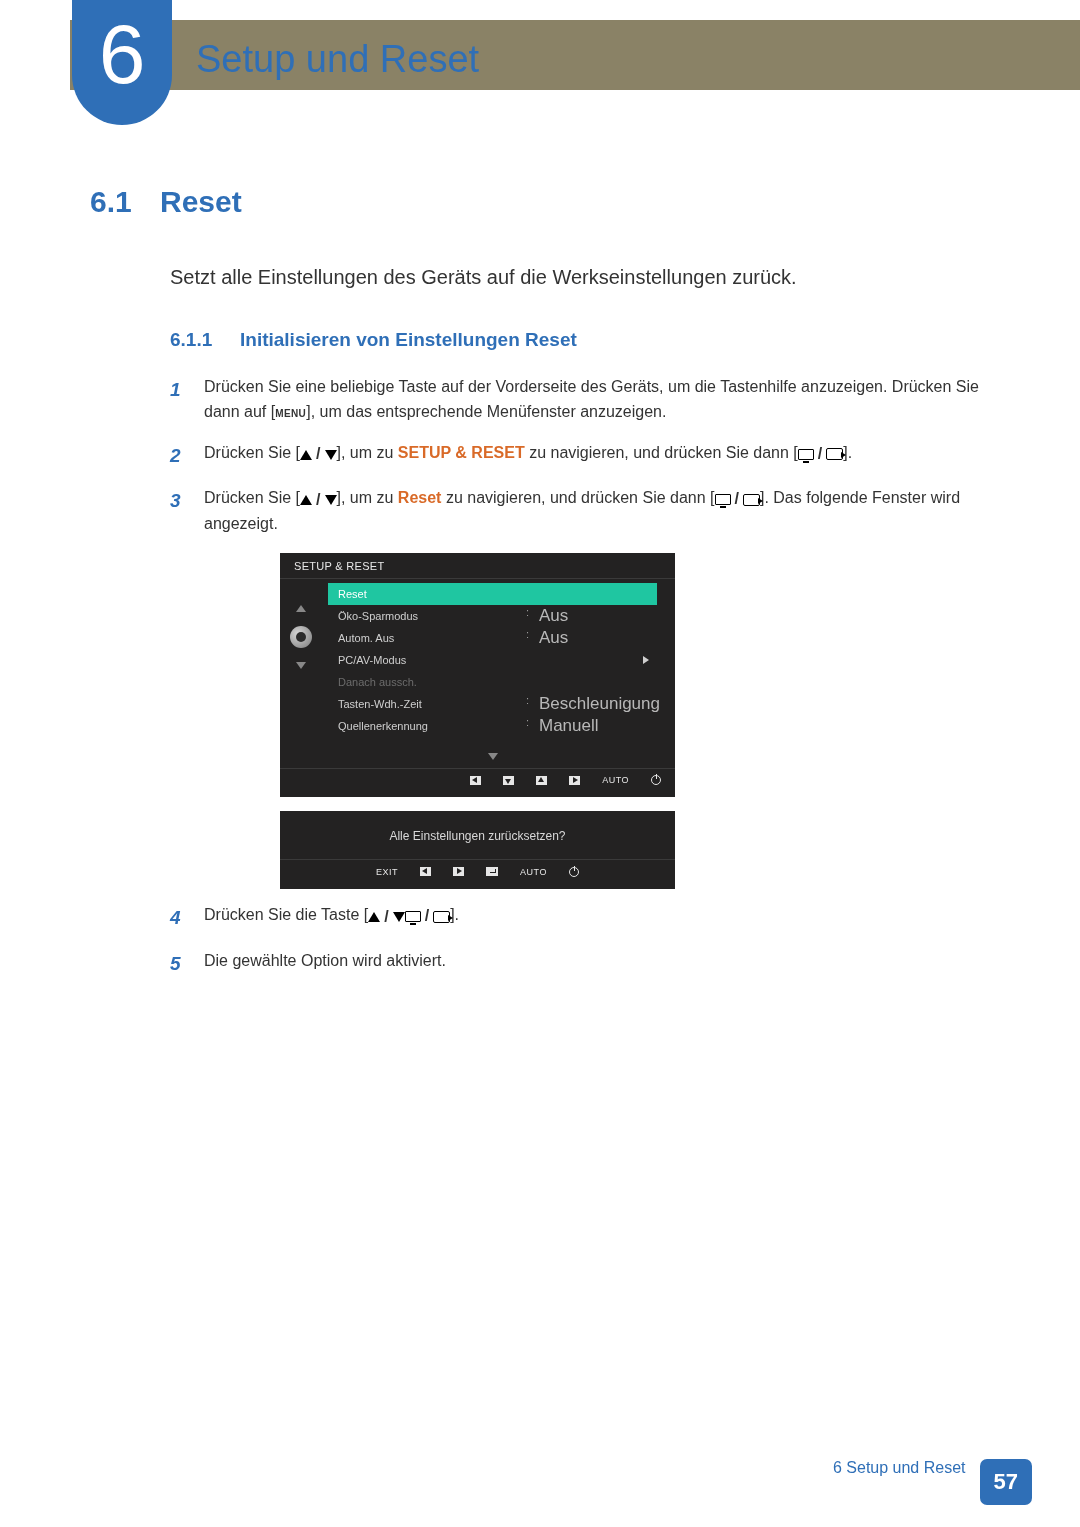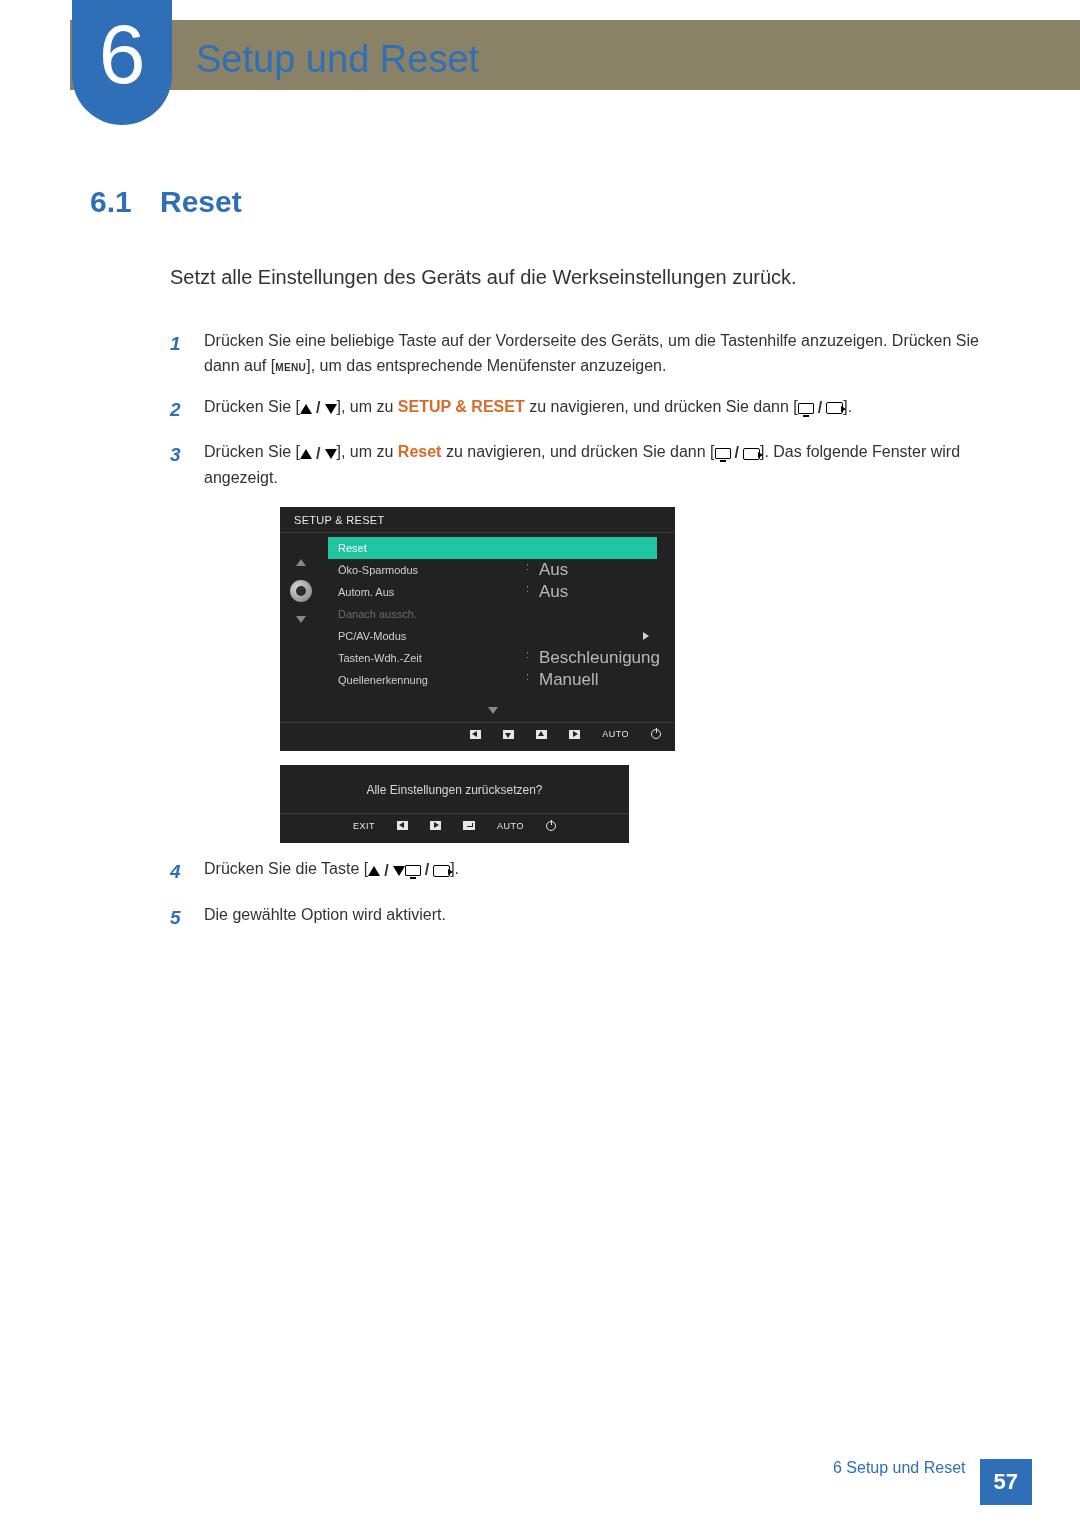--- a/index.html
+++ b/index.html
@@ -137,39 +137,40 @@
   .nav-box.right::after{ top:1px; right:2px; border-top:3.5px solid transparent; border-bottom:3.5px solid transparent; border-left:5px solid #232222;}
   .nav-box.up::after{ left:2px; top:1px; border-left:3.5px solid transparent; border-right:3.5px solid transparent; border-bottom:5px solid #232222;}
   .nav-box.down::after{ left:2px; bottom:1px; border-left:3.5px solid transparent; border-right:3.5px solid transparent; border-top:5px solid #232222;}
   .nav-enter { width:12px; height:9px; background:#e6e6e6; position:relative;}
   .nav-enter::after{content:"";position:absolute;right:2px;top:2px;width:5px;height:3px;border-right:1.5px solid #232222;border-bottom:1.5px solid #232222;}
   .nav-auto { font-size:9px; color:#e6e6e6; letter-spacing:.5px;}
   .nav-power { width:10px;height:10px;border:1.2px solid #e6e6e6;border-radius:50%;position:relative;}
   .nav-power::after{content:"";position:absolute;top:-2px;left:4px;width:1.2px;height:5px;background:#e6e6e6;}
   .osd-ticks { display:flex; justify-content:flex-end; gap:27px; padding: 0 15px 4px;}
   
-  .osd2 { width:349px; background:#232222; color:#cfcfcf; font-size:11px; padding: 18px 0 6px; margin-top: 14px;}
+  .osd2 { width:395px; background:#232222; color:#cfcfcf; font-size:11px; padding: 18px 0 6px; margin-top: 14px;}
   .osd2 .prompt { text-align:center; font-size:12px; color:#d8d8d8; margin-bottom: 16px;}
   .osd2 .choice-row { display:flex; justify-content:center; gap:56px; margin-bottom:14px;}
   .osd2 .choice { padding:3px 28px; font-size:11px;}
   .osd2 .choice.sel { background:#1fc6a1; color:#fff;}
   .osd2 .nav2 { border-top:1px solid #3a3a3a; display:flex; justify-content:center; gap:22px; padding:7px 0 2px; }
   .nav-exit { font-size:9px; color:#e6e6e6; letter-spacing:.5px;}
   .osd2 .ticks2 { display:flex; justify-content:center; gap:27px; padding:0 0 4px;}
   
   .footer {
     position:absolute;
     bottom:22px; right:48px;
     display:flex; align-items:flex-start; gap:14px;
   }
   .footer-text { color:#2f6fb7; font-size:16px;}
   .footer-page {
     background:#2f6fb7; color:#fff;
     font-size:22px; font-weight:700;
     padding:10px 14px;
+    border-radius:7px;
   }
   .left-edge {
     position:absolute; left:0; top:0; bottom:0; width:6px;
   }
 </style>
 </head>
 <body>
 
 <div class="left-edge"></div>
 
@@ -181,20 +182,24 @@
 
 <div class="content">
 
   <div class="sec-row">
     <div class="sec-num">6.1</div>
     <div class="sec-title">Reset</div>
   </div>
 
   <p class="intro">Setzt alle Einstellungen des Geräts auf die Werkseinstellungen zurück.</p>
 
+  <div class="subsec-row">
+    <div class="subsec-num">6.1.1</div>
+    <div class="subsec-title">Initialisieren von Einstellungen Reset</div>
+  </div>
 
   <div class="steps">
 
     <div class="step">
       <div class="step-num">1</div>
       <div class="step-text">
         <span>Drücken Sie eine beliebige Taste auf der Vorderseite des Geräts, um die Tastenhilfe anzuzeigen. Drücken Sie dann auf [</span><span class="menu-label">MENU</span><span>], um das entsprechende Menüfenster anzuzeigen.</span>
       </div>
     </div>
 
@@ -253,26 +258,26 @@
             </div>
             <div class="osd-row">
               <span class="left">
                   <span>Autom. Aus</span>
                 </span>
               <span class="left">
                   <span class="colon">:</span>
                   <span class="val">Aus</span>
                 </span>
             </div>
+            <div class="osd-row">
+              <span>PC/AV-Modus</span>
+              <span class="arrow-r"></span>
+            </div>
             <div class="osd-row disabled">
               <span>Danach aussch.</span>
-            </div>
-            <div class="osd-row">
-              <span>PC/AV-Modus</span>
-              <span class="arrow-r"></span>
             </div>
             <div class="osd-row">
               <span class="left">
                   <span>Tasten-Wdh.-Zeit</span>
                 </span>
               <span class="left">
                   <span class="colon">:</span>
                   <span class="val">Beschleunigung</span>
                 </span>
             </div>

